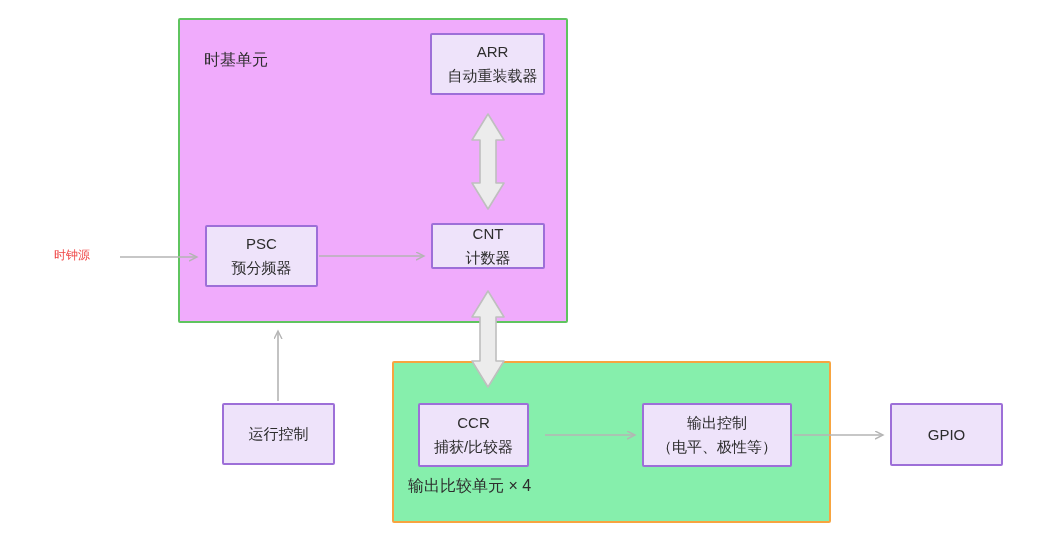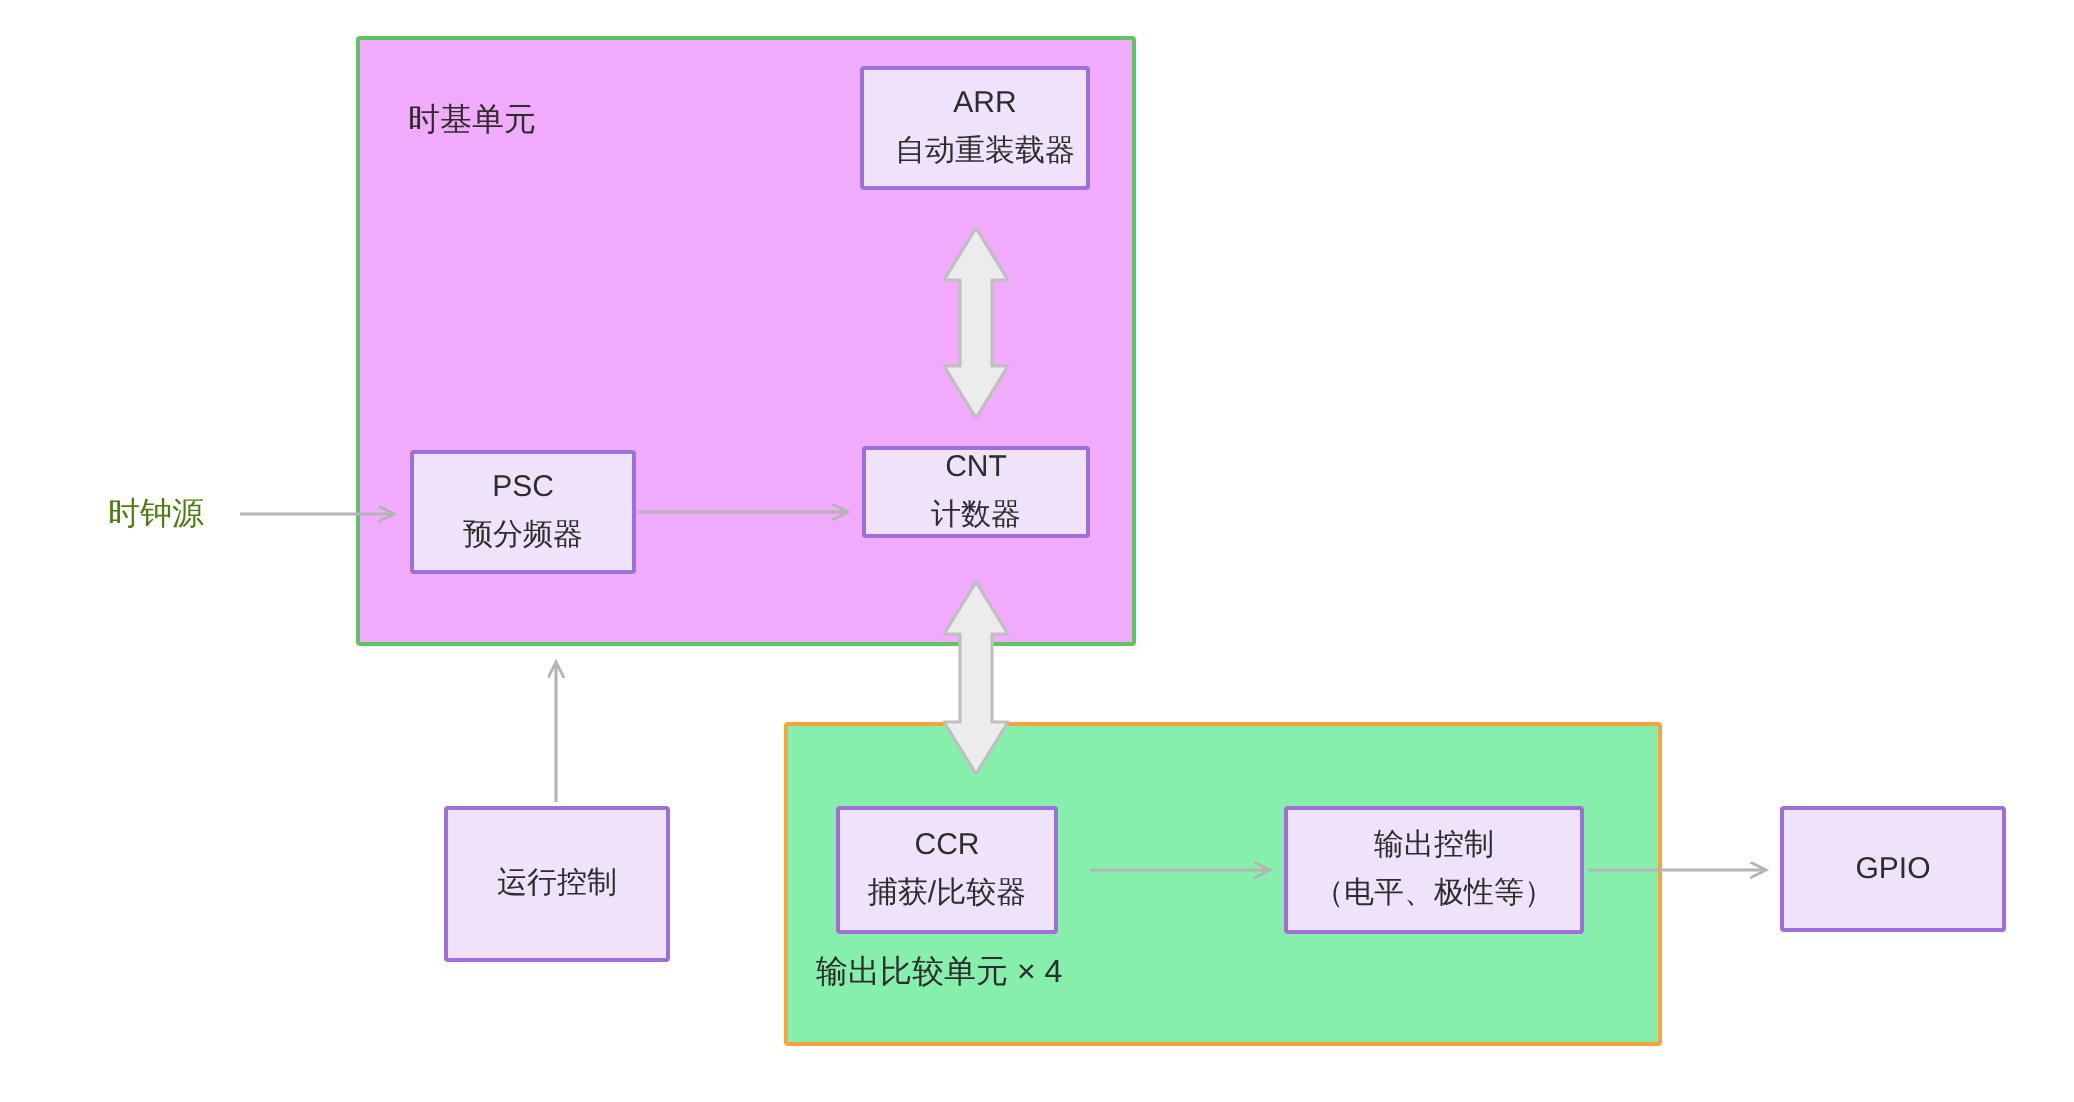--- a/index.html
+++ b/index.html
@@ -53,29 +53,29 @@
     align-items: center;
     justify-content: center;
     text-align: center;
     font-size: 15px;
     line-height: 24px;
     color: #2d2d2d;
   }
   .node-arr  { left: 430px; top: 33px;  width: 115px; height: 62px; padding-left: 10px; }
   .node-psc  { left: 205px; top: 225px; width: 113px; height: 62px; }
   .node-cnt  { left: 431px; top: 223px; width: 114px; height: 46px; }
-  .node-run  { left: 222px; top: 403px; width: 113px; height: 78px; }
+  .node-run  { left: 222px; top: 403px; width: 113px; height: 62px; }
   .node-ccr  { left: 418px; top: 403px; width: 111px; height: 64px; }
   .node-outc { left: 642px; top: 403px; width: 150px; height: 64px; }
   .node-gpio { left: 890px; top: 403px; width: 113px; height: 63px; }
 
   .free-label {
     position: absolute;
-    font-size: 16px;
-    color: #4d7c0f;
+    font-size: 12px;
+    color: #ef4444;
     white-space: nowrap;
   }
   .label-clock { left: 54px; top: 247px; }
 
   
   #arrow-layer {
     position: absolute;
     left: 0; top: 0;
     width: 1037px; height: 551px;
     pointer-events: none;

